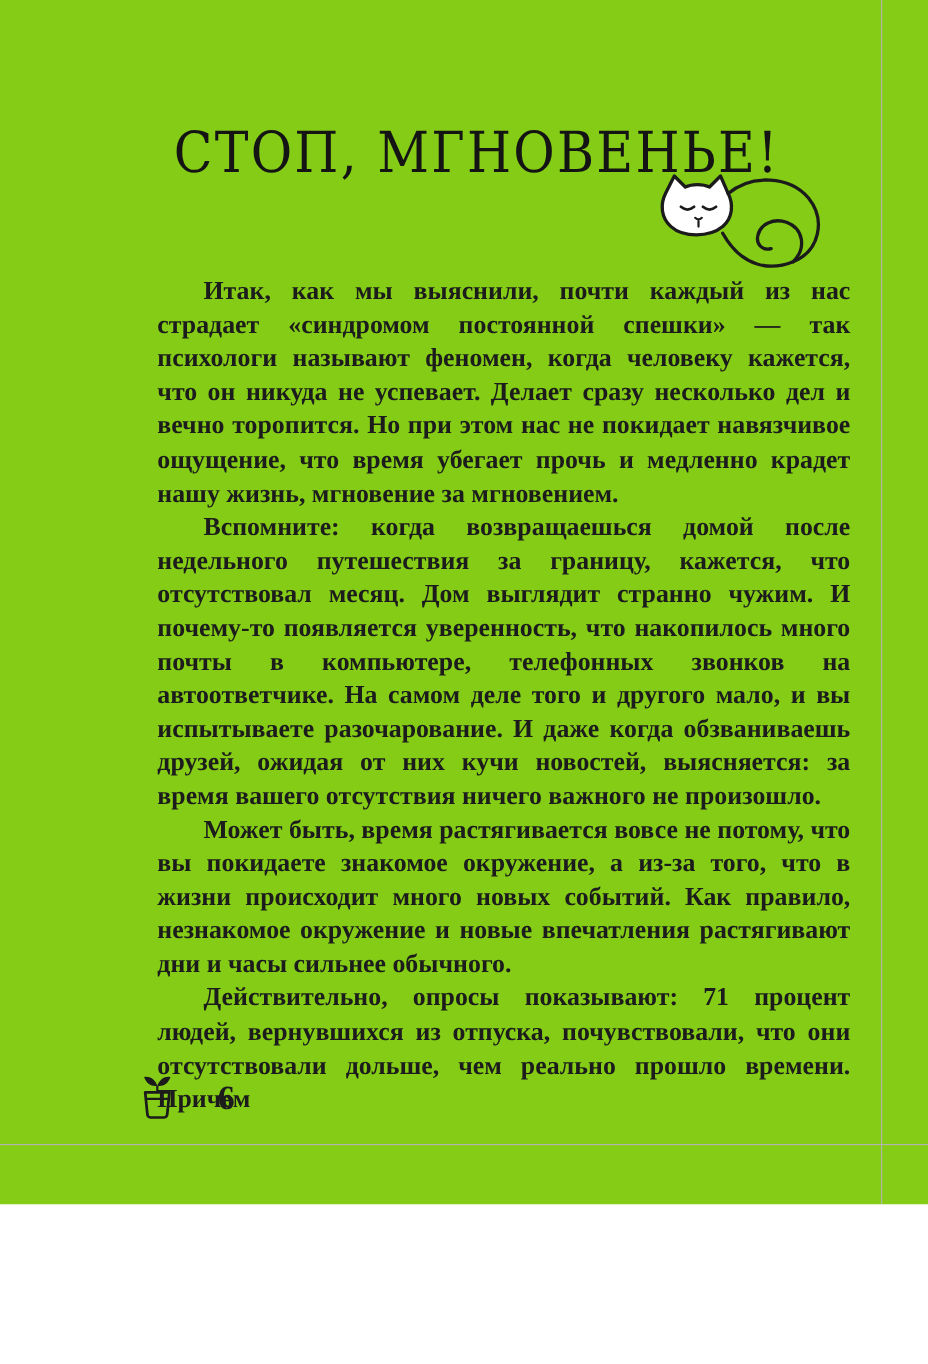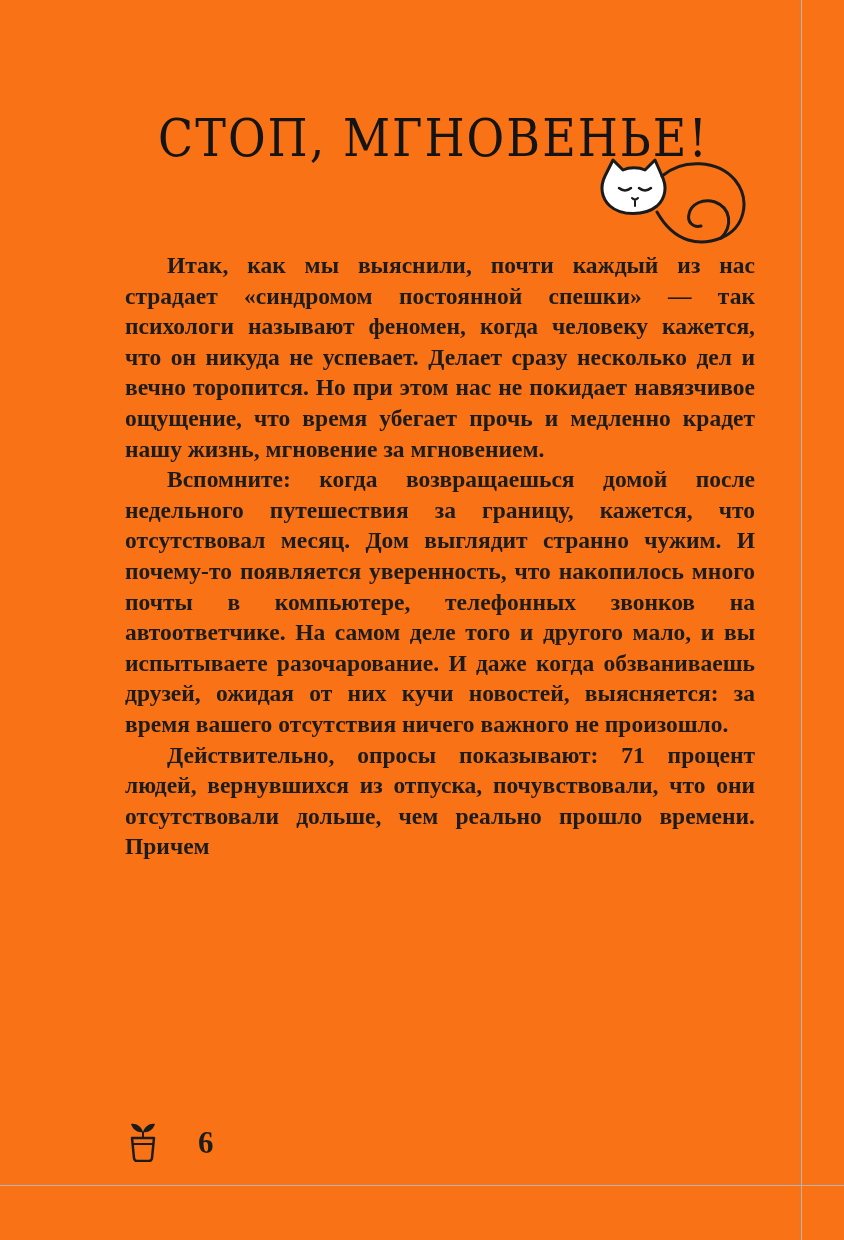--- a/index.html
+++ b/index.html
@@ -3,22 +3,22 @@
 <meta charset="utf-8">
 <style>
   html, body {
     margin: 0;
     padding: 0;
     background: #ffffff;
   }
   .page {
     position: relative;
     width: 844px;
-    height: 1240px;
-    background: #f97316;
+    height: 1095px;
+    background: #84cc16;
     overflow: hidden;
     font-family: "Liberation Serif", serif;
     color: #1c1c1c;
     text-decoration: underline;
   }
   
   .edge-vertical {
     position: absolute;
     top: 0;
     bottom: 0;
@@ -51,21 +51,21 @@
   .cat-illustration {
     position: absolute;
     top: 146px;
     right: 96px;
     width: 165px;
     height: 105px;
   }
   .content {
     position: absolute;
     top: 250px;
-    left: 125px;
+    left: 143px;
     width: 630px;
   }
   .content p {
     margin: 0;
     font-size: 23.5px;
     line-height: 30.6px;
     font-weight: 600;
     text-align: justify;
     text-indent: 42px;
     color: #1c1c1c;
@@ -111,20 +111,21 @@
     <path d="M49,52 q3,3 6,0 M52,55 l0,5" fill="none" stroke="#1b1b1b" stroke-width="2" stroke-linecap="round"></path>
 
     <path d="M79,30 C100,12 135,14 152,34 C168,54 162,82 138,92 C118,100 92,98 74,66" fill="none" stroke="#1b1b1b" stroke-width="3" stroke-linecap="round"></path>
 
     <path d="M138,92 C150,80 148,62 132,56 C120,52 108,58 106,68 C104,76 110,82 118,80" fill="none" stroke="#1b1b1b" stroke-width="3" stroke-linecap="round"></path>
   </svg>
 
   <div class="content">
       <p>Итак, как мы выяснили, почти каждый из нас страдает «синдромом постоянной спешки» — так психологи называют феномен, когда человеку кажется, что он никуда не успевает. Делает сразу несколько дел и вечно торопится. Но при этом нас не покидает навязчивое ощущение, что время убегает прочь и медленно крадет нашу жизнь, мгновение за мгновением.</p>
       <p>Вспомните: когда возвращаешься домой после недельного путешествия за границу, кажется, что отсутствовал месяц. Дом выглядит странно чужим. И почему-то появляется уверенность, что накопилось много почты в компьютере, телефонных звонков на автоответчике. На самом деле того и другого мало, и вы испытываете разочарование. И даже когда обзваниваешь друзей, ожидая от них кучи новостей, выясняется: за время вашего отсутствия ничего важного не произошло.</p>
+      <p>Может быть, время растягивается вовсе не потому, что вы покидаете знакомое окружение, а из-за того, что в жизни происходит много новых событий. Как правило, незнакомое окружение и новые впечатления растягивают дни и часы сильнее обычного.</p>
       <p>Действительно, опросы показывают: 71 процент людей, вернувшихся из отпуска, почувствовали, что они отсутствовали дольше, чем реально прошло времени. Причем</p>
     </div>
 
   <div class="footer">
     <svg class="candle" viewBox="0 0 34 44" aria-hidden="true">
 
       <path d="M17,14 C15,8 10,5 5,6 C7,12 12,15 17,14 Z" fill="#1b1b1b"></path>
       <path d="M17,14 C19,8 24,5 29,6 C27,12 22,15 17,14 Z" fill="#1b1b1b"></path>
       <path d="M17,14 L17,20" stroke="#1b1b1b" stroke-width="2" fill="none"></path>
 

